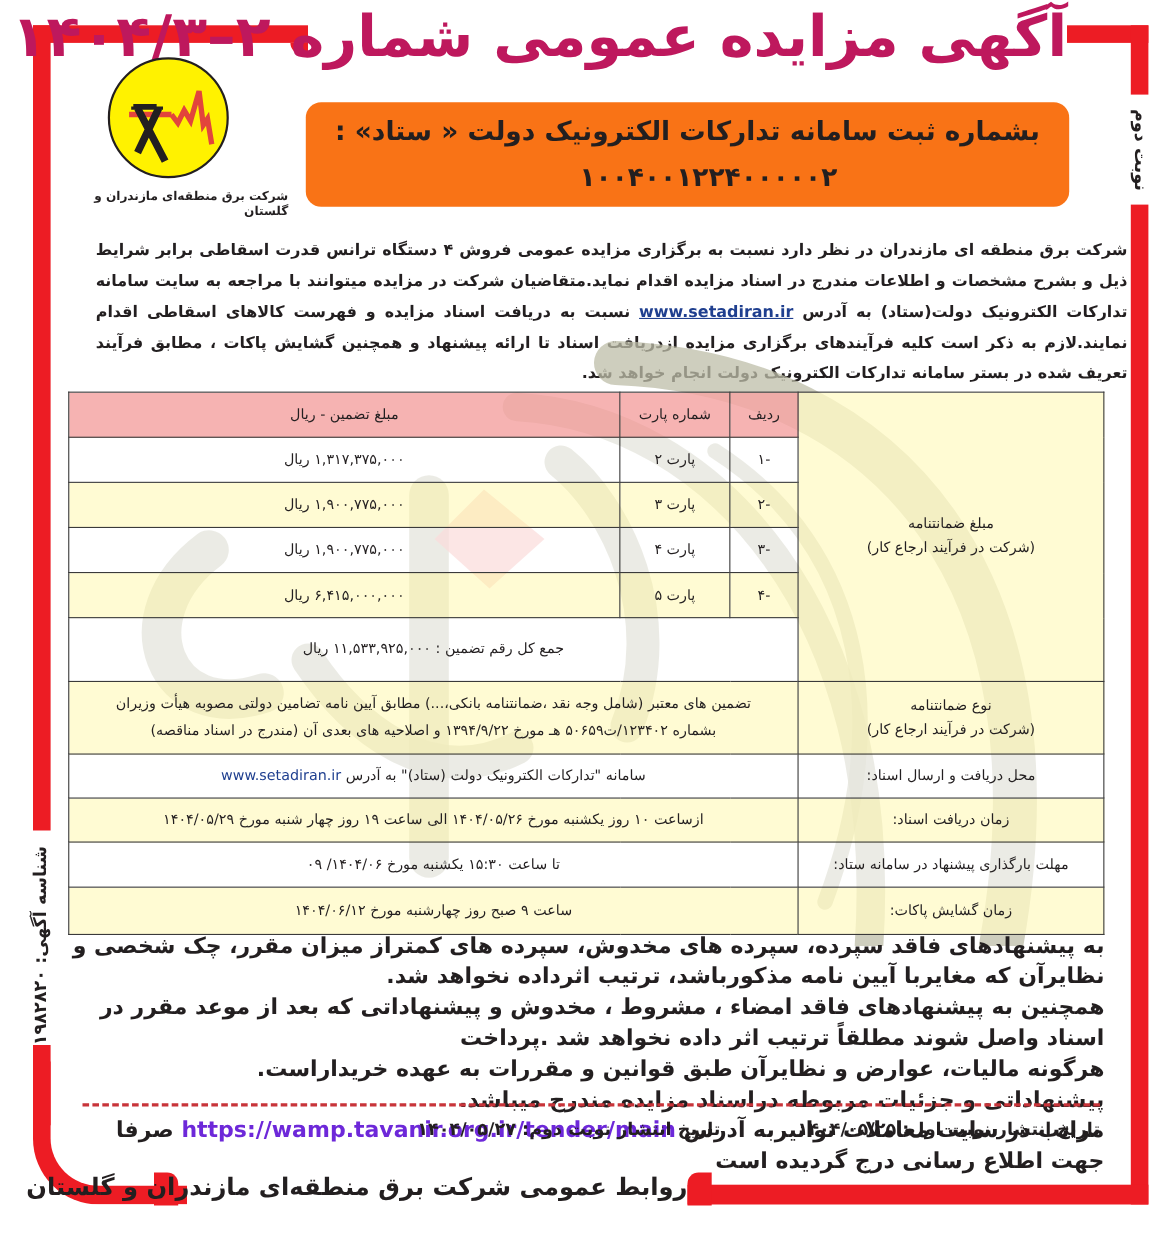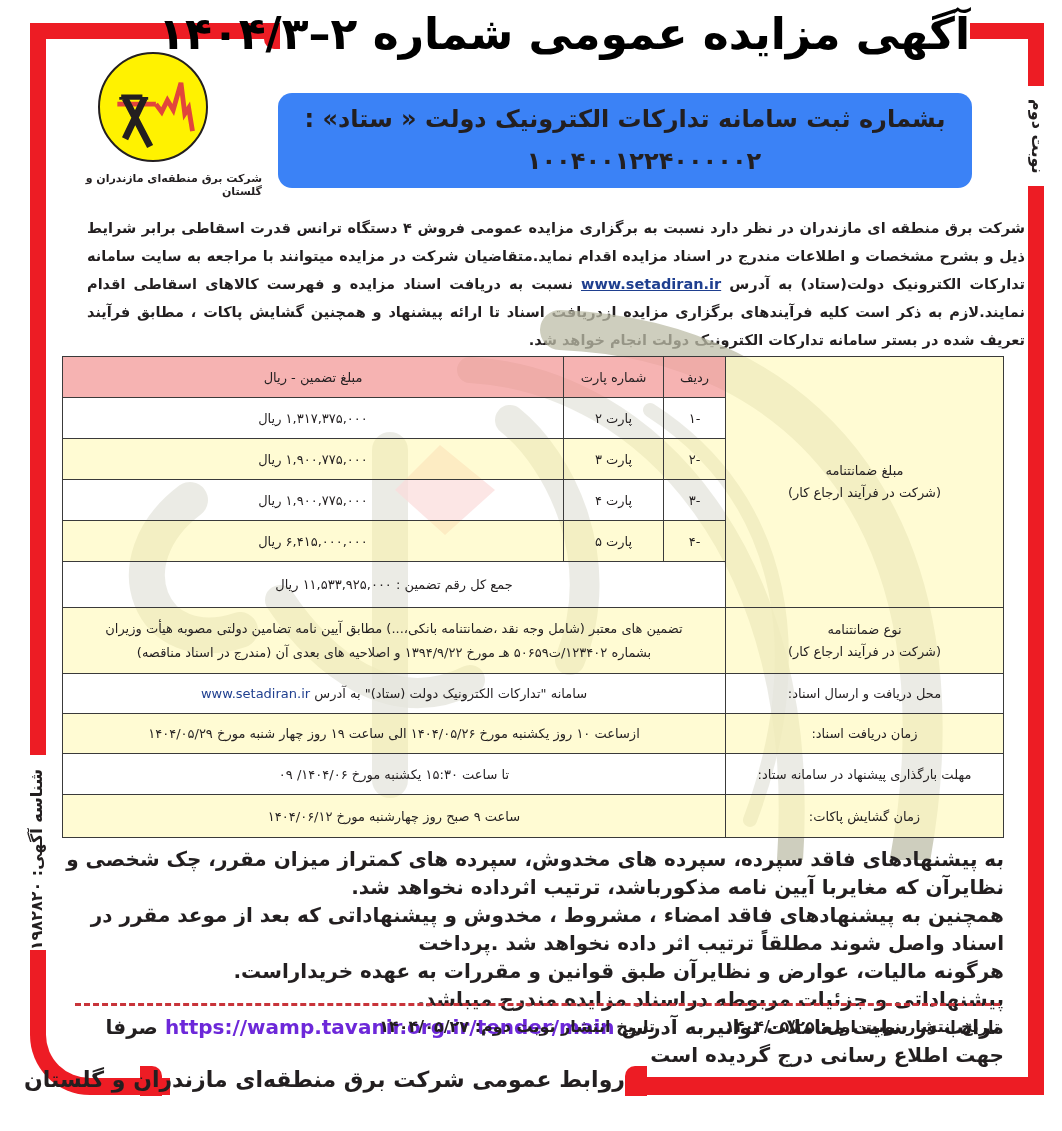--- a/index.html
+++ b/index.html
@@ -12,32 +12,32 @@
     .frame-top-right { left: 970px; top: 23px; width: 74px; height: 16px; }
     .frame-left { left: 30px; top: 23px; width: 16px; height: 1000px; }
     .frame-right { left: 1028px; top: 23px; width: 16px; height: 1072px; }
     .frame-right-gap { position: absolute; left: 1022px; top: 86px; width: 28px; height: 100px; background: #fff; }
     .frame-left-gap { position: absolute; left: 22px; top: 755px; width: 30px; height: 210px; background: #fff; }
     .frame-bottom-left-curve { position: absolute; left: 30px; top: 950px; width: 140px; height: 145px; border-left: 16px solid #ed1c24; border-bottom: 17px solid #ed1c24; border-bottom-left-radius: 60px; }
     .frame-bottom-left-tab { left: 140px; top: 1066px; width: 22px; height: 30px; border-top-right-radius: 10px; }
     .frame-bottom-right { left: 625px; top: 1077px; width: 419px; height: 18px; }
     .frame-bottom-right-tab { left: 625px; top: 1066px; width: 22px; height: 30px; border-top-left-radius: 10px; }
 
-    .main-title { position: absolute; left: 290px; top: 4px; width: 680px; height: 60px; text-align: center; direction: rtl; font-weight: bold; font-size: 44px; line-height: 60px; color: #000000; white-space: nowrap; letter-spacing: -1px; }
+    .main-title { position: absolute; left: 290px; top: 4px; width: 680px; height: 60px; text-align: center; direction: rtl; font-weight: bold; font-size: 52px; line-height: 60px; color: #be185d; white-space: nowrap; letter-spacing: -1px; }
 
     .side-label-right { position: absolute; left: 1022px; top: 86px; width: 30px; height: 100px; display: flex; align-items: center; justify-content: center; }
     .side-label-right span { writing-mode: vertical-rl; direction: rtl; font-size: 16px; font-weight: bold; white-space: nowrap; }
     .side-label-left { position: absolute; left: 18px; top: 755px; width: 36px; height: 210px; display: flex; align-items: center; justify-content: center; }
     .side-label-left span { writing-mode: vertical-rl; transform: rotate(180deg); direction: rtl; font-size: 16px; font-weight: bold; white-space: nowrap; }
 
     .logo { position: absolute; left: 98px; top: 52px; width: 110px; height: 110px; border-radius: 50%; background: #fff200; border: 2px solid #231f20; overflow: hidden; }
     .logo svg { width: 100%; height: 100%; display: block; }
     .logo-caption { position: absolute; left: 62px; top: 172px; width: 200px; direction: rtl; font-size: 11px; font-weight: bold; }
 
-    .seta-box { position: absolute; left: 278px; top: 93px; width: 694px; height: 95px; background: #3b82f6; border-radius: 14px; direction: rtl; text-align: center; font-weight: bold; }
+    .seta-box { position: absolute; left: 278px; top: 93px; width: 694px; height: 95px; background: #f97316; border-radius: 14px; direction: rtl; text-align: center; font-weight: bold; }
     .seta-line1 { font-size: 24px; line-height: 44px; padding-top: 4px; }
     .seta-line2 { font-size: 24px; line-height: 40px; letter-spacing: 1px; margin-left: 38px; }
 
     .intro { position: absolute; left: 60px; top: 214px; width: 938px; direction: rtl; text-align: justify; font-size: 14.5px; font-weight: bold; line-height: 28px; margin-left: 27px; }
     .intro .link { color: #1f3f8f; text-decoration: underline; direction: ltr; unicode-bidi: embed; }
 
     .watermark { position: absolute; left: 90px; top: 300px; width: 900px; height: 560px; pointer-events: none; }
 
     table.info { position: absolute; left: 62px; top: 356px; width: 942px; border-collapse: collapse; direction: rtl; font-size: 13px; z-index: 2; background: transparent; }
     table.info td { border: 1.5px solid #3a3a3a; text-align: center; vertical-align: middle; }
@@ -138,21 +138,21 @@
     <td class="row-w">-۳</td>
     <td class="row-w">پارت ۴</td>
     <td class="row-w amount">۱,۹۰۰,۷۷۵,۰۰۰ ریال</td>
   </tr>
   <tr>
     <td class="row-y">-۴</td>
     <td class="row-y">پارت ۵</td>
     <td class="row-y amount">۶,۴۱۵,۰۰۰,۰۰۰ ریال</td>
   </tr>
   <tr>
-    <td class="row-w" colspan="3" style="height:46px">جمع کل رقم تضمین :   ۱۱,۵۳۳,۹۲۵,۰۰۰ ریال</td>
+    <td class="row-w" colspan="3" style="height:58px">جمع کل رقم تضمین :   ۱۱,۵۳۳,۹۲۵,۰۰۰ ریال</td>
   </tr>
   <tr>
     <td class="label-cell" style="height:66px">
       <div>نوع ضمانتنامه</div>
       <div>(شرکت در فرآیند ارجاع کار)</div>
     </td>
     <td class="cell-wide" colspan="3" style="line-height:24px">
       <div>تضمین های معتبر (شامل وجه نقد ،ضمانتنامه بانکی،...) مطابق آیین نامه تضامین دولتی مصوبه هیأت وزیران</div>
       <div>بشماره ۱۲۳۴۰۲/ت۵۰۶۵۹ هـ  مورخ ۱۳۹۴/۹/۲۲ و  اصلاحیه های بعدی آن (مندرج در اسناد مناقصه)</div>
     </td>

